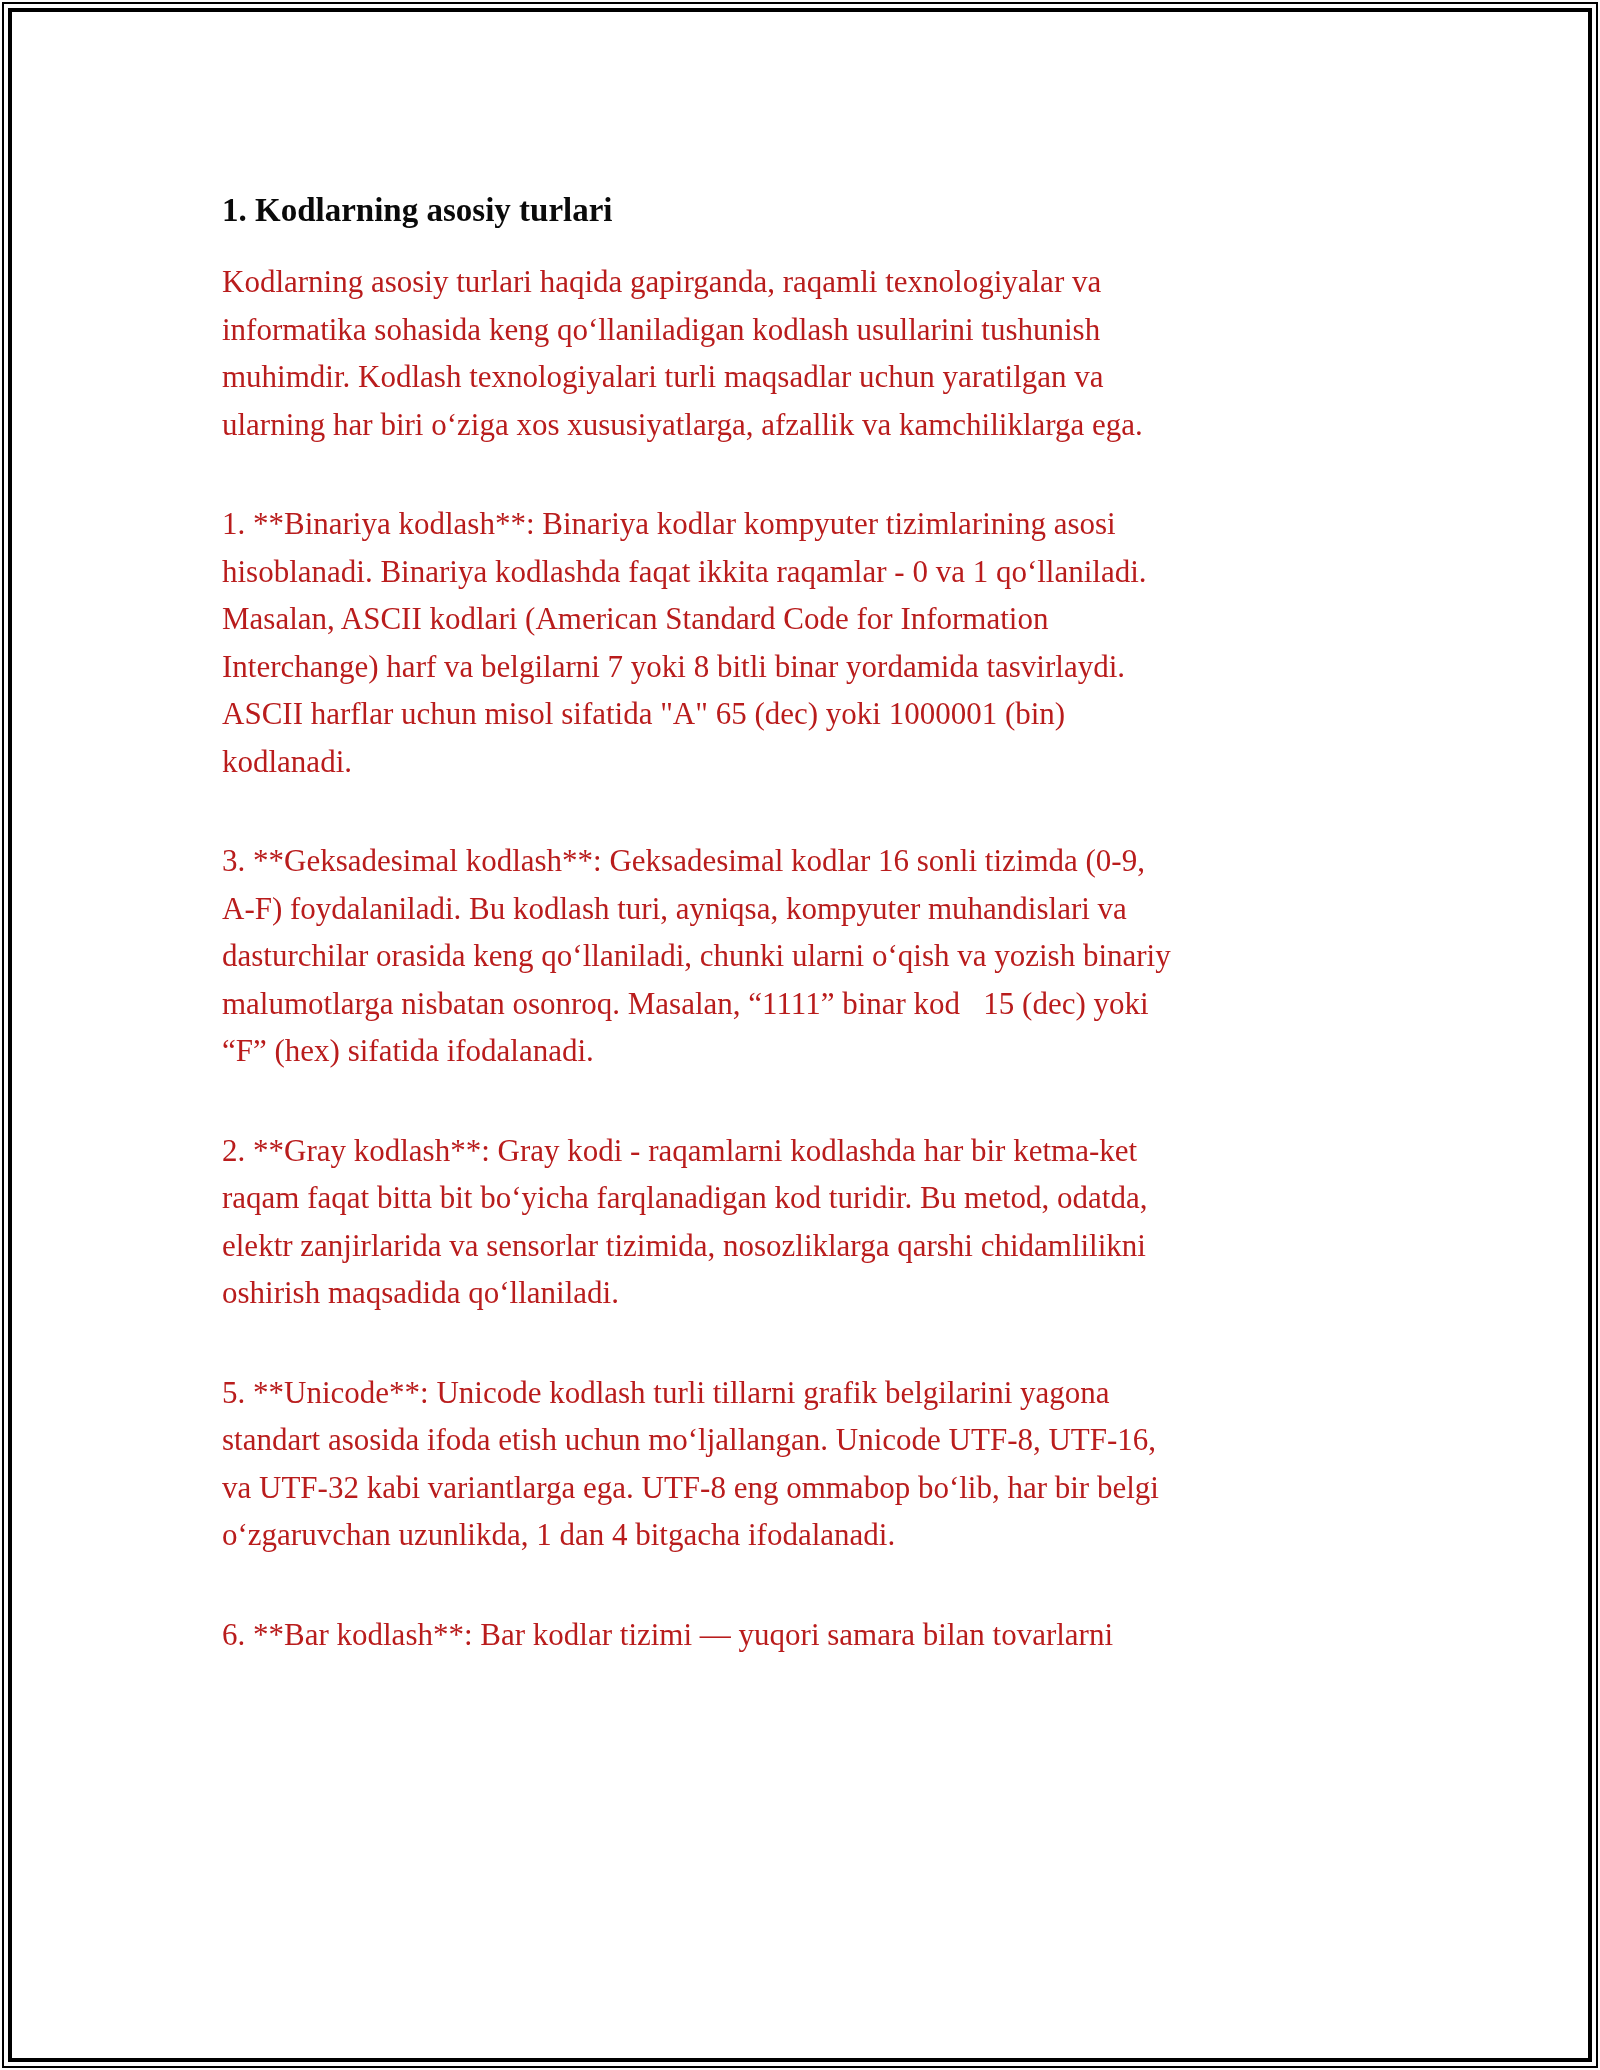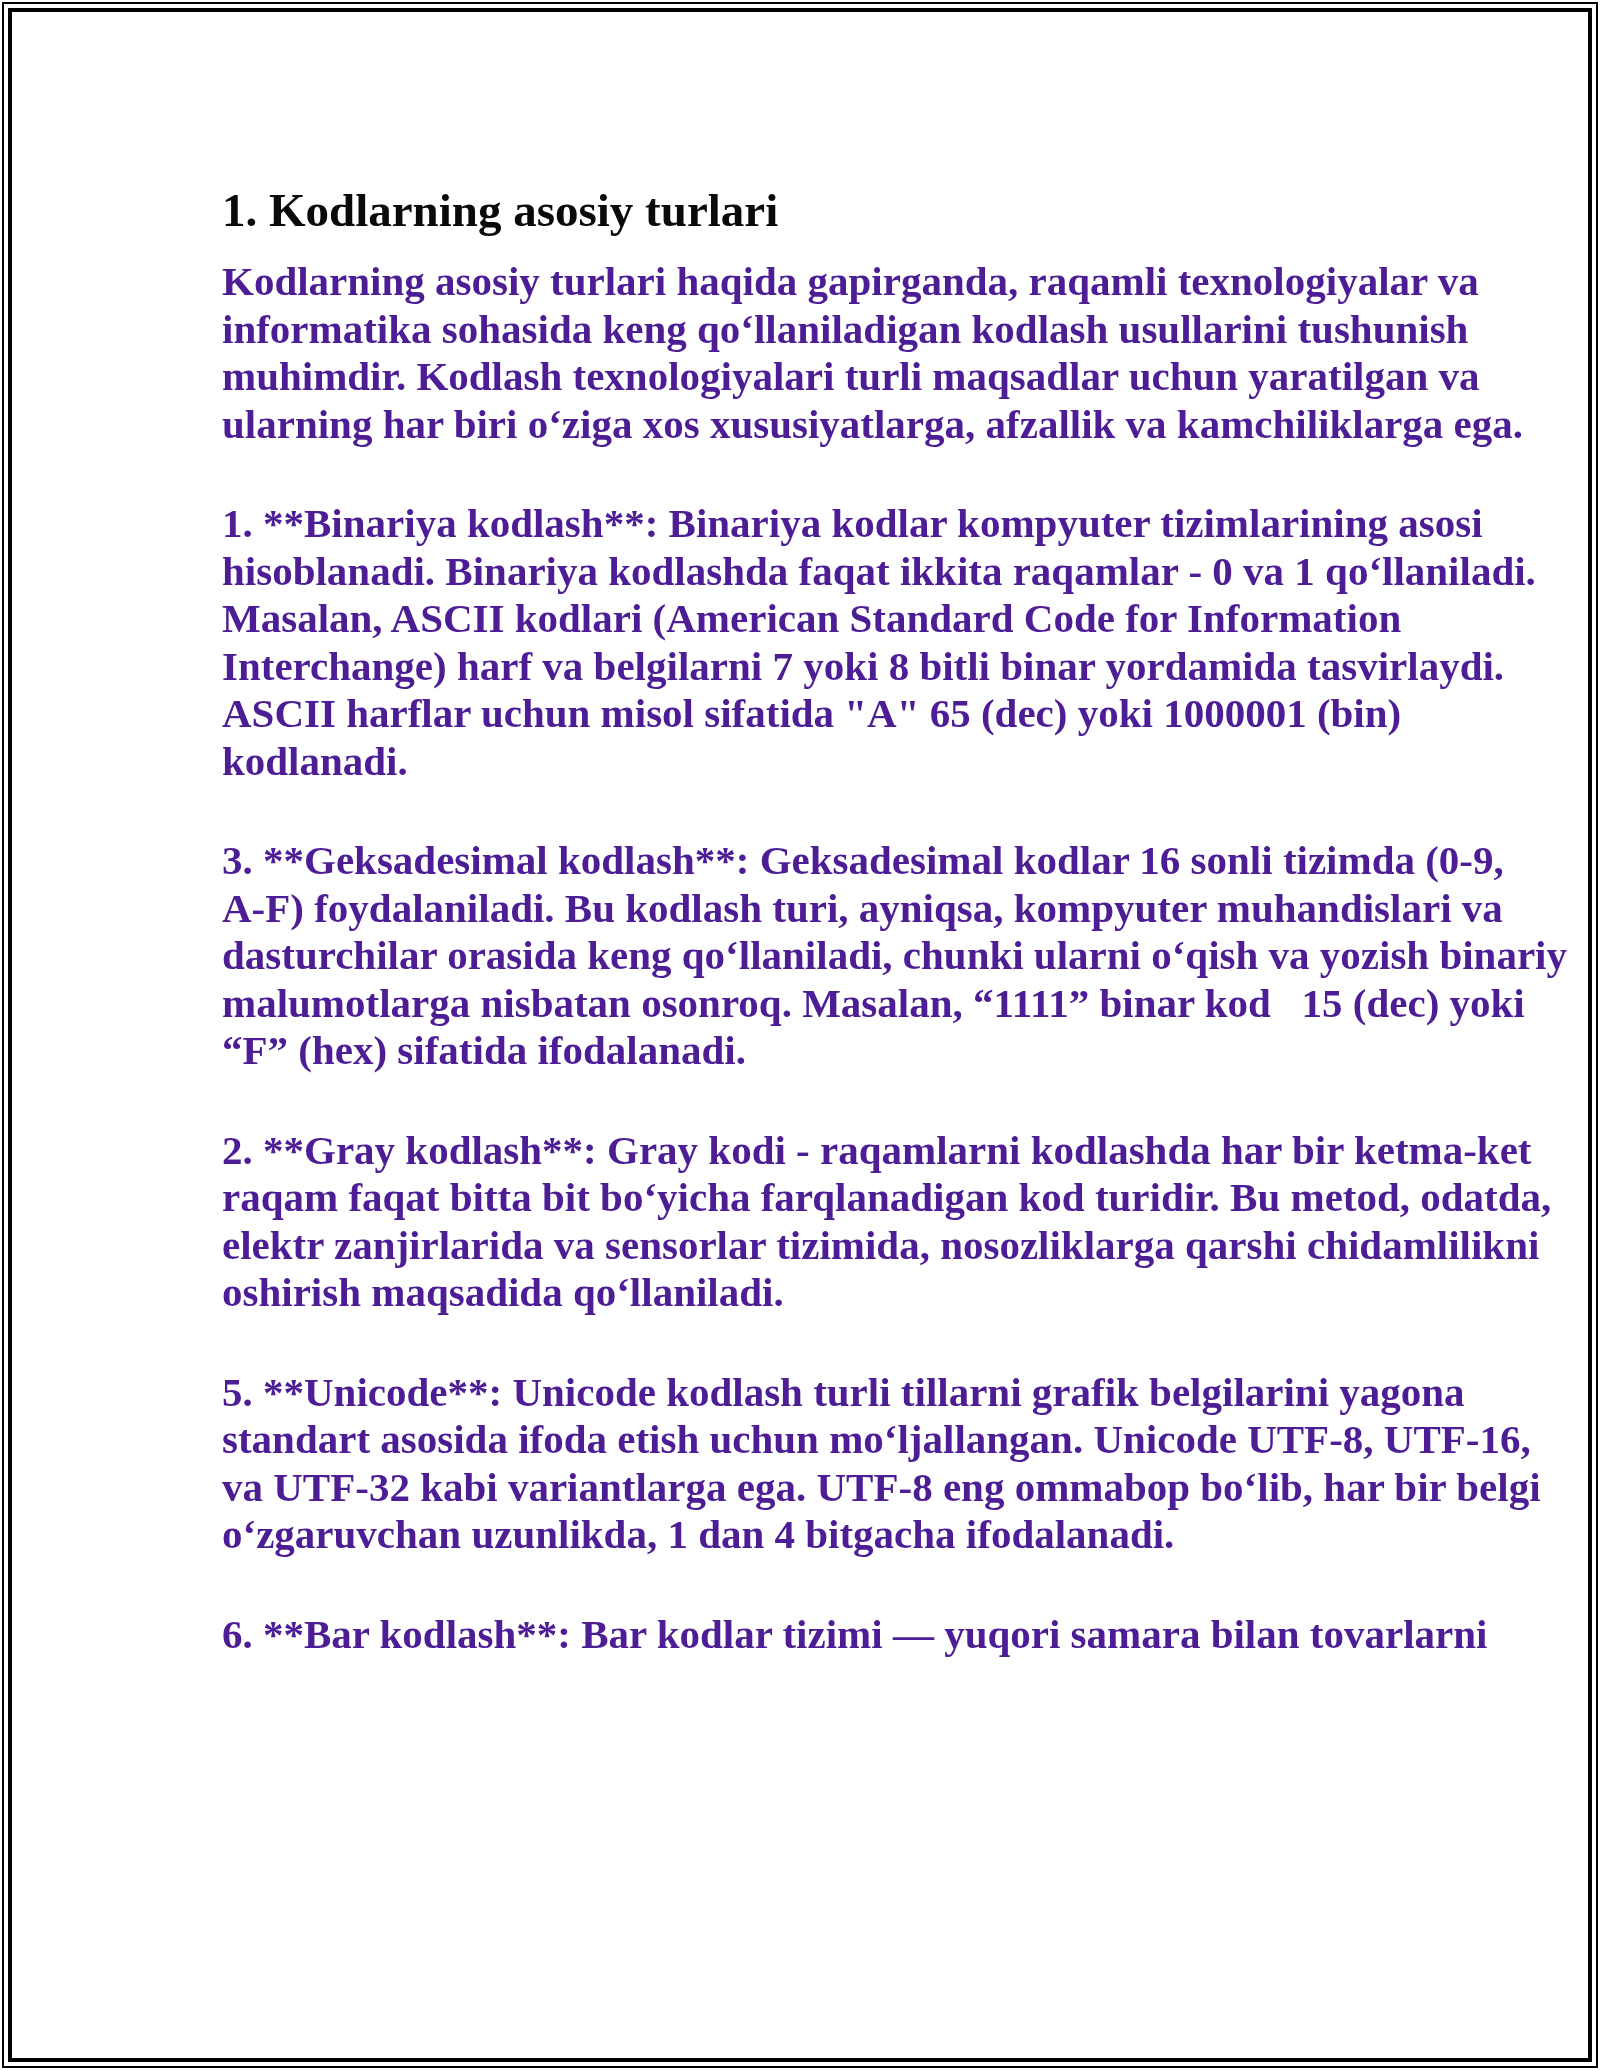--- a/index.html
+++ b/index.html
@@ -27,33 +27,32 @@
     border: 4px solid #000000;
     pointer-events: none;
   }
   .content {
     position: absolute;
     left: 222px;
     top: 184px;
     width: 1190px;
   }
   .doc-heading {
-    font-size: 47px;
+    font-size: 33px;
     font-weight: bold;
     line-height: 52px;
     margin: 0 0 22px 0;
     color: #0a0a0a;
   }
   .doc-para {
-    font-size: 41px;
+    font-size: 31px;
     line-height: 47.5px;
     margin: 0 0 52px 0;
     white-space: pre;
-    color: #4c1d95;
-    font-weight: bold;
+    color: #b91c1c;
   }
 </style>
 </head>
 <body>
 
 <div class="frame-outer"></div>
 <div class="frame-inner"></div>
 
 <div class="content">
   <h1 class="doc-heading">1. Kodlarning asosiy turlari</h1>

